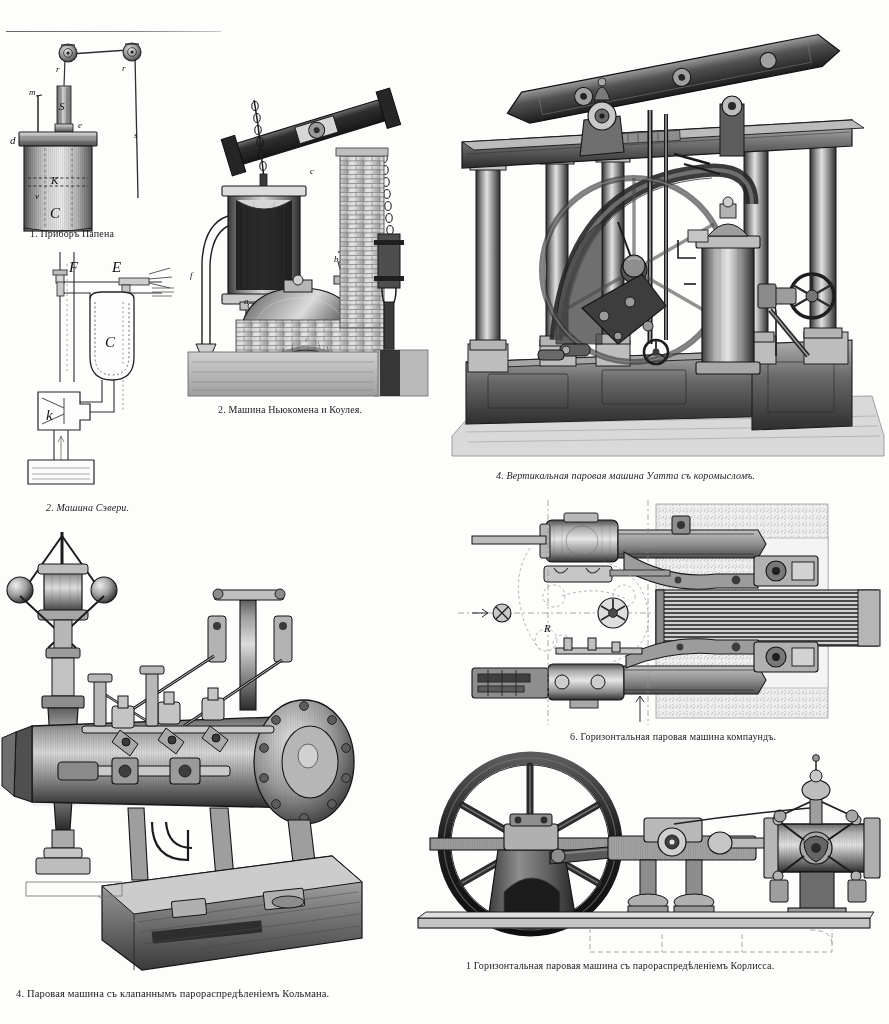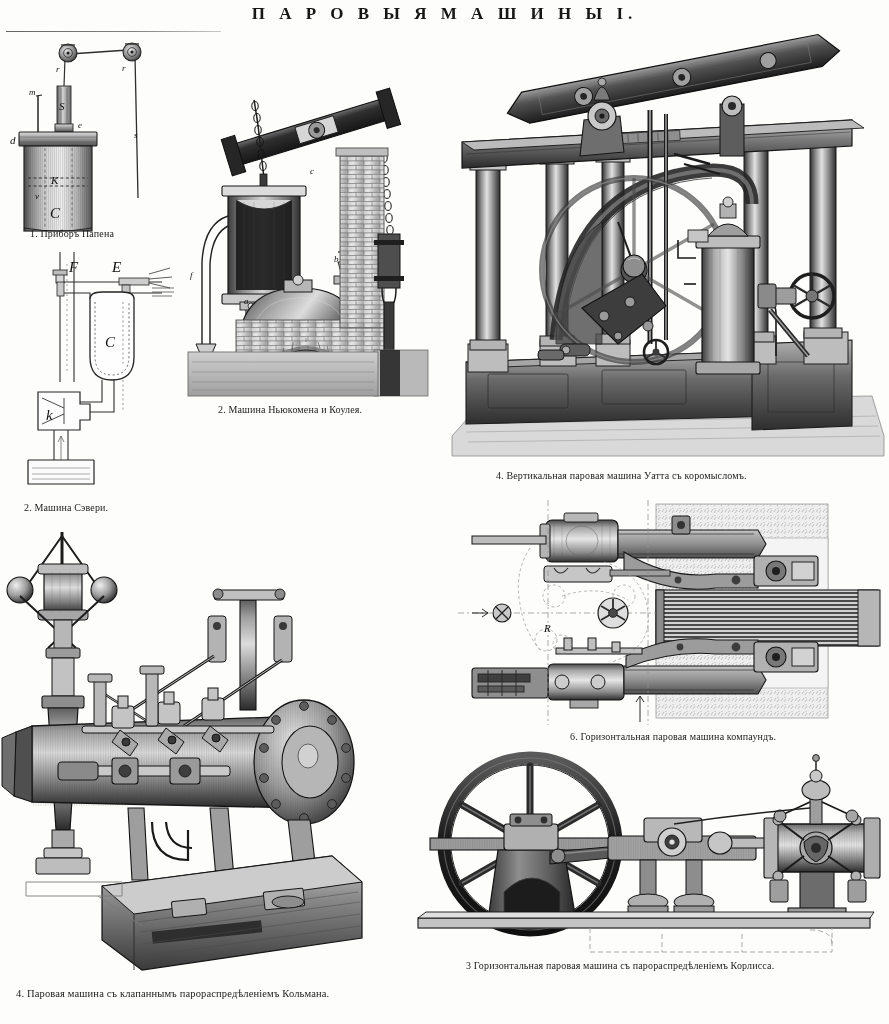--- a/index.html
+++ b/index.html
@@ -49,21 +49,20 @@
   }
   .lbl-sm{font-size:9px;}
   .lbl-md{font-size:11px;}
   .lbl-lg{font-size:15px;}
 </style>
 </head>
 <body>
 
 <div class="plate">
 
-  <div class="plate-title">П А Р О В Ы Я   М А Ш И Н Ы   I.</div>
   <div class="title-rule"></div>
 
   <div class="fig" style="left:8px;top:38px;">
     <svg width="180" height="185" viewBox="0 0 180 185">
       <defs>
         <linearGradient id="cylBody" x1="0" y1="0" x2="1" y2="0">
           <stop offset="0%" stop-color="#4a4a4a"></stop>
           <stop offset="12%" stop-color="#8f8f8f"></stop>
           <stop offset="30%" stop-color="#cfcfcf"></stop>
           <stop offset="55%" stop-color="#ededed"></stop>
@@ -230,21 +229,21 @@
           <line x1="30" y1="227" x2="88" y2="227"></line>
         </g>
       </g>
 
       <text class="lbl lbl-lg" x="67" y="20">F</text>
       <text class="lbl lbl-lg" x="110" y="20">E</text>
       <text class="lbl lbl-lg" x="103" y="95">C</text>
       <text class="lbl lbl-lg" x="44" y="168">k</text>
     </svg>
   </div>
-  <div class="cap" style="left:24px;top:502px;">2. Машина Сэвери.</div>
+  <div class="cap" style="left:46px;top:502px;font-style:italic;">2. Машина Сэвери.</div>
 
   <div class="fig" style="left:188px;top:66px;">
     <svg width="240" height="330" viewBox="0 0 240 330">
       <defs>
         <linearGradient id="beamG" x1="0" y1="0" x2="0" y2="1">
           <stop offset="0%" stop-color="#6e6e6e"></stop>
           <stop offset="30%" stop-color="#2f2f2f"></stop>
           <stop offset="100%" stop-color="#171717"></stop>
         </linearGradient>
         <linearGradient id="brickG" x1="0" y1="0" x2="1" y2="0.3">
@@ -619,21 +618,21 @@
         <circle cx="204" cy="308" r="3.4" fill="#3a3a3a"></circle>
       </g>
 
       <g>
         <rect x="108" y="300" width="30" height="12" rx="5" fill="#5e5e5e" stroke="#141414" stroke-width="1"></rect>
         <circle cx="114" cy="306" r="4" fill="#ababab" stroke="#141414" stroke-width="0.8"></circle>
         <rect x="86" y="306" width="26" height="10" rx="4" fill="#6a6a6a" stroke="#141414" stroke-width="1"></rect>
       </g>
     </svg>
   </div>
-  <div class="cap" style="left:496px;top:470px;">4. Вертикальная паровая машина Уатта съ коромысломъ.</div>
+  <div class="cap" style="left:496px;top:470px;font-style:italic;">4. Вертикальная паровая машина Уатта съ коромысломъ.</div>
 
   <div class="fig" style="left:458px;top:500px;">
     <svg width="426" height="225" viewBox="0 0 426 225">
       <defs>
         <linearGradient id="cyl6G" x1="0" y1="0" x2="0" y2="1">
           <stop offset="0%" stop-color="#4a4a4a"></stop>
           <stop offset="18%" stop-color="#a6a6a6"></stop>
           <stop offset="45%" stop-color="#e6e6e6"></stop>
           <stop offset="78%" stop-color="#8a8a8a"></stop>
           <stop offset="100%" stop-color="#2e2e2e"></stop>
@@ -1099,15 +1098,15 @@
       </g>
 
       <g fill="none" stroke="#9e9e9e" stroke-width="0.9" stroke-dasharray="5 3">
         <path d="M178,176 L178,200 L420,200 L420,176"></path>
         <path d="M250,182 L250,200"></path>
         <path d="M330,182 L330,200"></path>
         <path d="M398,178 Q420,178 420,192"></path>
       </g>
     </svg>
   </div>
-  <div class="cap" style="left:466px;top:960px;">3 Горизонтальная паровая машина съ парораспредѣленіемъ Корлисса.</div>
+  <div class="cap" style="left:466px;top:960px;">1 Горизонтальная паровая машина съ парораспредѣленіемъ Корлисса.</div>
 
 </div>
 
 </body></html>

